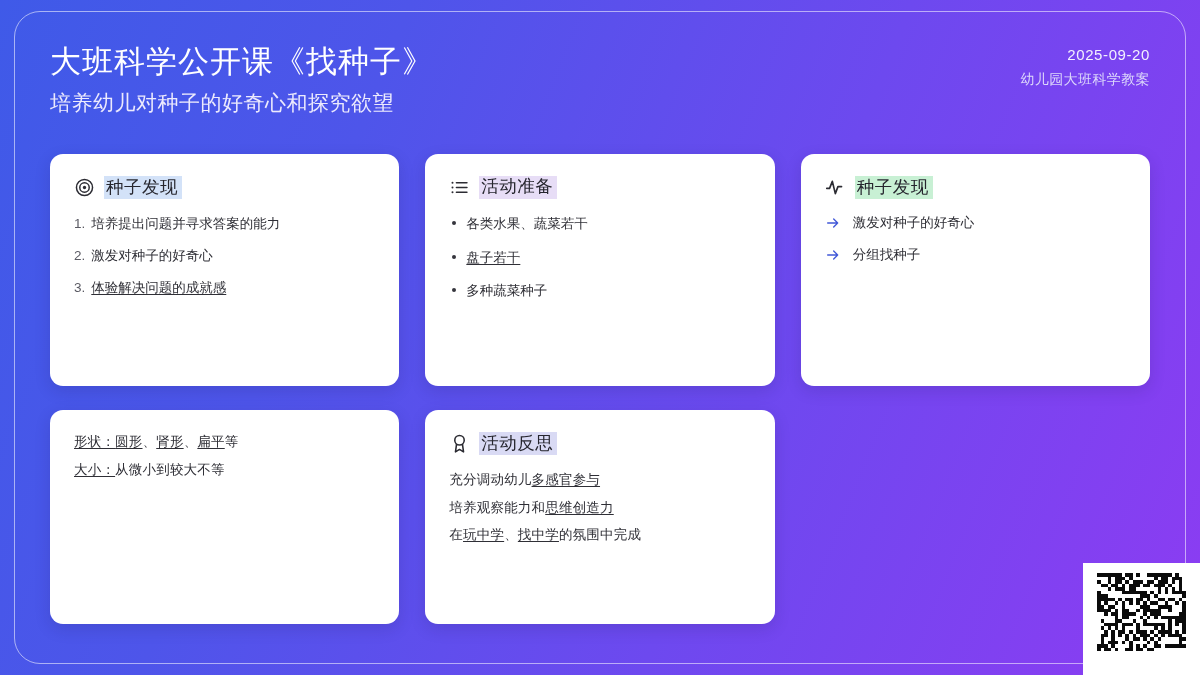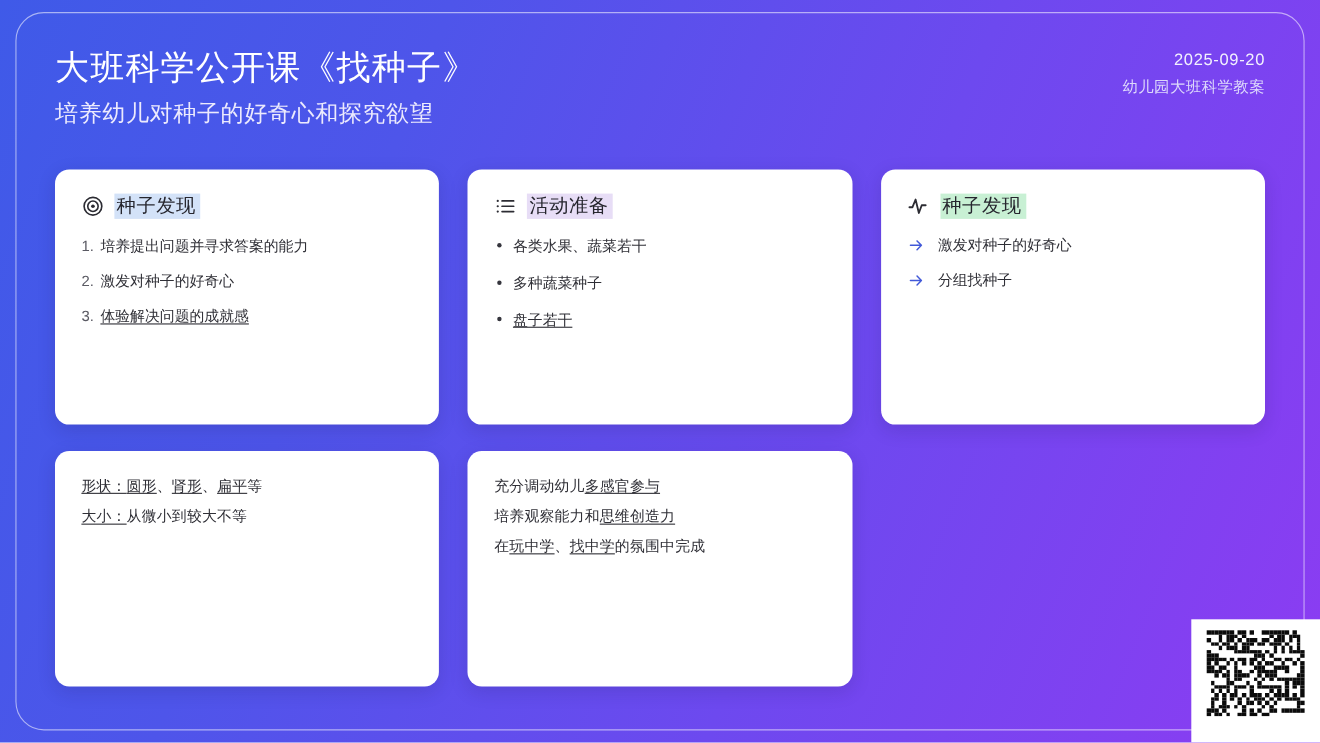--- a/index.html
+++ b/index.html
@@ -63,21 +63,21 @@
     margin-bottom:15px;
   }
   .ico{ width:21px; height:21px; flex:0 0 21px; display:block; color:#2c2c33; }
   .ico svg{ width:100%; height:100%; display:block; }
   .card-title{
     font-size:17.5px; color:#26262e; letter-spacing:.5px;
     padding:1px 4px 1px 2px; line-height:1.2;
     font-weight:400;
   }
   .hl-blue   { background:#d3e2f8; }
-  .hl-purple { background:#e7ddf6; }
+  .hl-purple { background:#e7ddf6;font-family:Liberation Mono, monospace; }
   .hl-green  { background:#c8f0d4; }
   .hl-yellow { background:#fdeeb5; }
   .hl-pink   { background:#f8d6da; }
   .hl-lav    { background:#d9daf4; }
 
   
   ol.num{ list-style:none; }
   ol.num li{
     font-size:13.5px; color:#2f2f36; line-height:1.45;
     margin-bottom:12.5px; display:flex; gap:6px;
@@ -177,22 +177,22 @@
             <path d="M8.5 6.5h12M8.5 12h12M8.5 17.5h12" stroke-linecap="round"></path>
             <circle cx="4" cy="6.5" r="1.15" fill="currentColor" stroke="none"></circle>
             <circle cx="4" cy="12" r="1.15" fill="currentColor" stroke="none"></circle>
             <circle cx="4" cy="17.5" r="1.15" fill="currentColor" stroke="none"></circle>
           </svg>
         </span>
         <span class="card-title hl-purple">活动准备</span>
       </div>
       <ul class="bul">
         <li>各类水果、蔬菜若干</li>
+        <li><span class="u">盘子若干</span></li>
         <li>多种蔬菜种子</li>
-        <li><span class="u">盘子若干</span></li>
       </ul>
     </div>
 
     <div class="card">
       <div class="card-head">
         <span class="ico">
           <svg viewBox="0 0 24 24" fill="none" stroke="currentColor" stroke-width="1.9" stroke-linecap="round" stroke-linejoin="round">
             <path d="M2 13h3.2L8.4 5l3.4 14 3-8h4.1"></path>
           </svg>
         </span>
@@ -224,20 +224,29 @@
         <p>
           <span class="u">形状：</span><span class="u">圆形</span><span>、</span><span class="u">肾形</span><span>、</span><span class="u">扁平</span><span>等</span>
         </p>
         <p>
           <span class="u">大小：</span><span>从微小到较大不等</span>
         </p>
       </div>
     </div>
 
     <div class="card">
+      <div class="card-head">
+        <span class="ico">
+          <svg viewBox="0 0 24 24" fill="none" stroke="currentColor" stroke-width="1.8" stroke-linecap="round" stroke-linejoin="round">
+            <circle cx="12" cy="8.3" r="5.4"></circle>
+              <path d="M8.6 13.1L7.4 21.6 12 18.8l4.6 2.8-1.2-8.5"></path>
+          </svg>
+        </span>
+        <span class="card-title hl-lav">活动反思</span>
+      </div>
       <div class="lines">
         <p>
           <span>充分调动幼儿</span><span class="u">多感官参与</span>
         </p>
         <p>
           <span>培养观察能力和</span><span class="u">思维创造力</span>
         </p>
         <p>
           <span>在</span><span class="u">玩中学</span><span>、</span><span class="u">找中学</span><span>的氛围中完成</span>
         </p>

